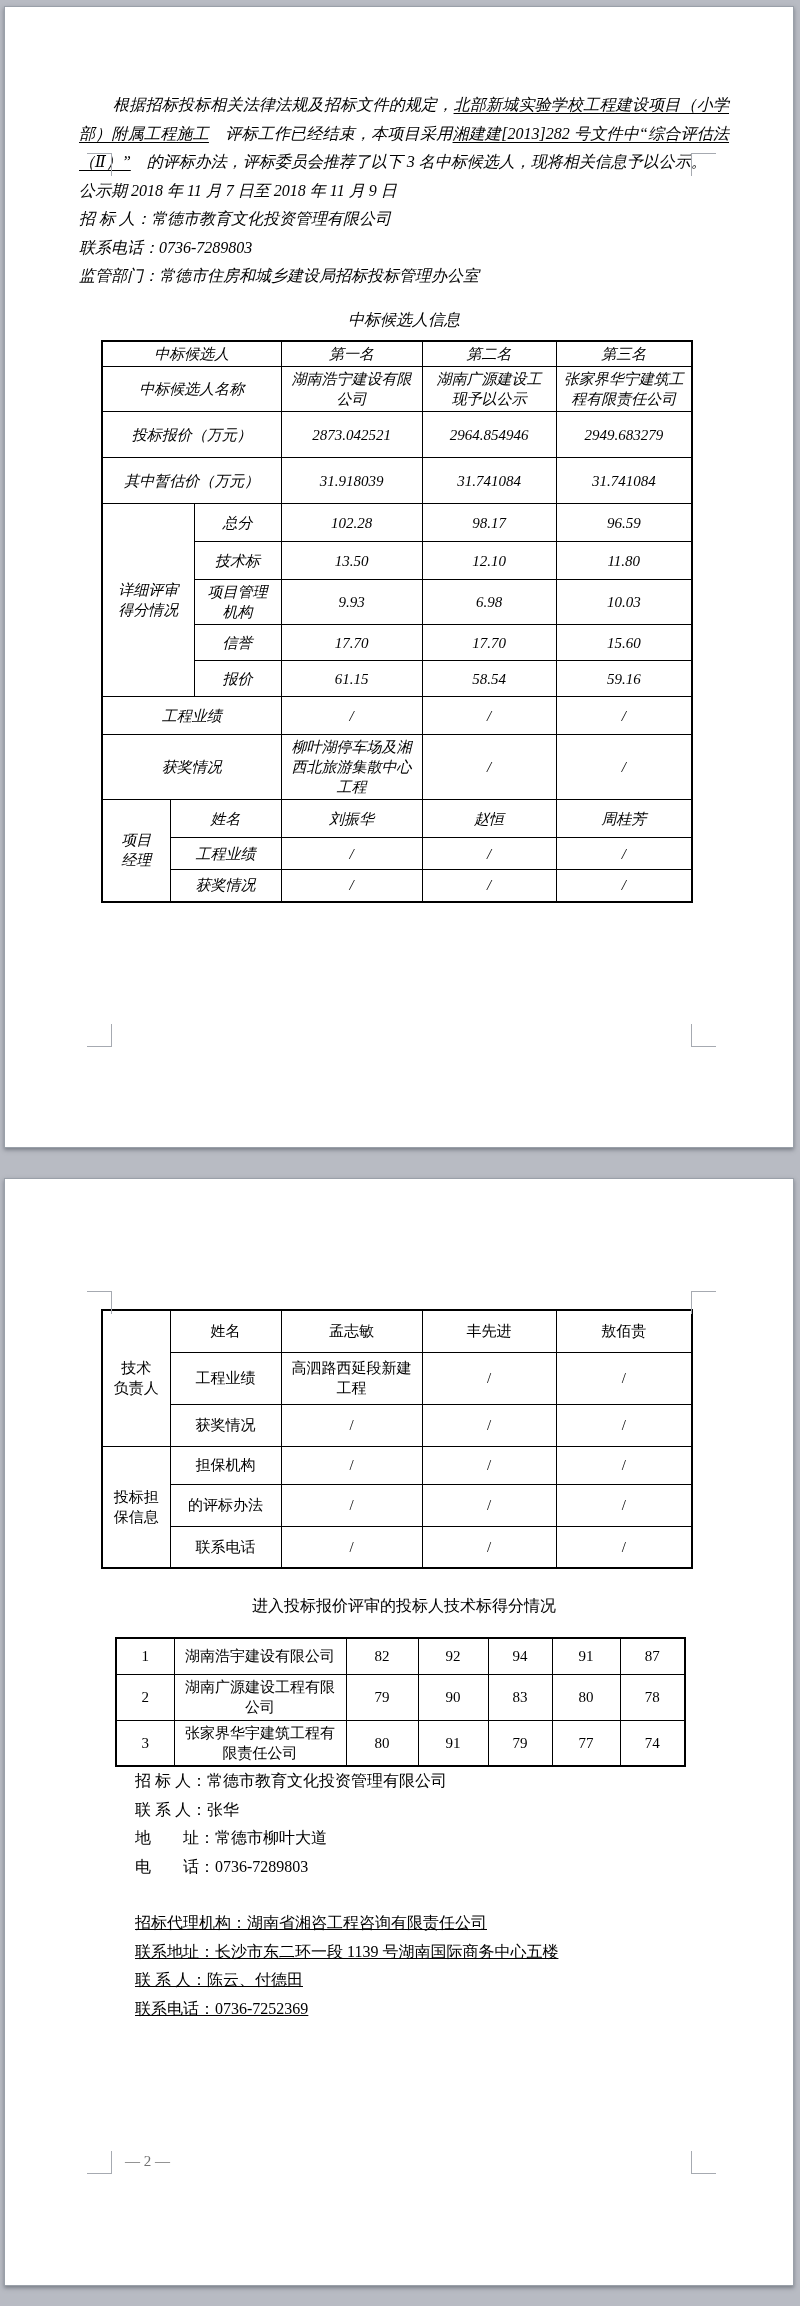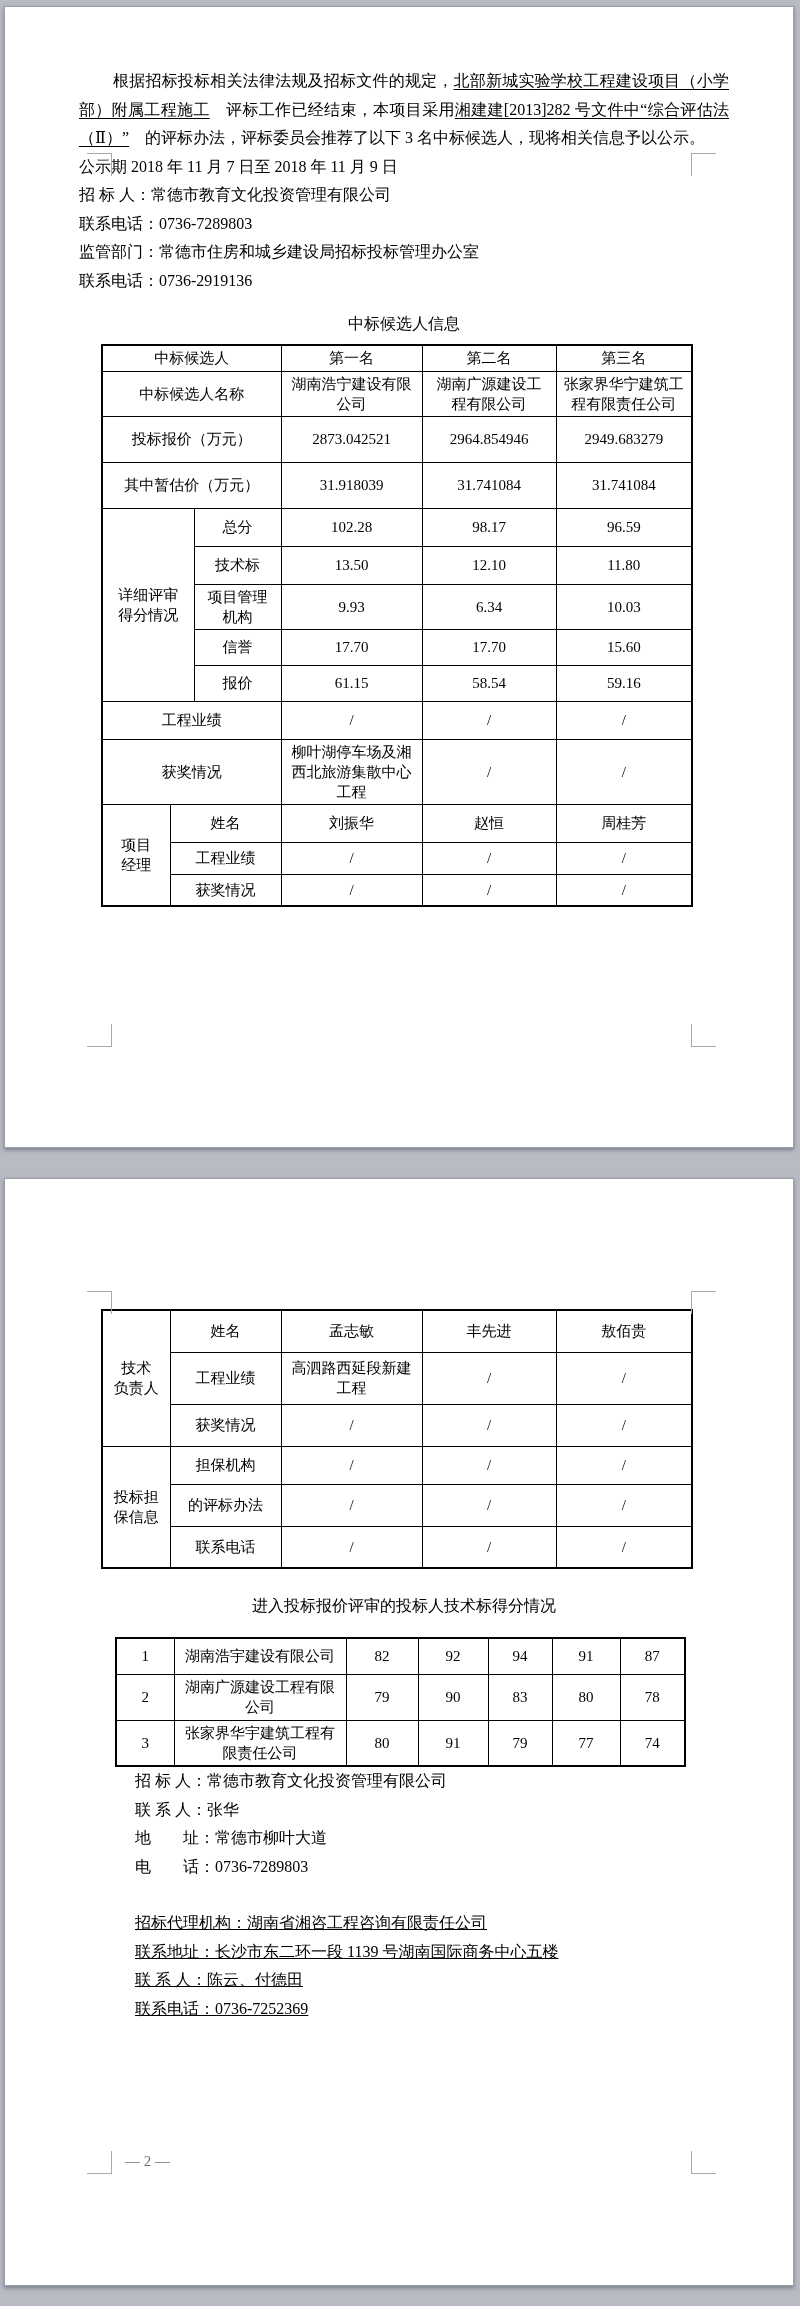--- a/index.html
+++ b/index.html
@@ -15,21 +15,21 @@
     box-shadow:0 2px 4px rgba(60,65,75,.5);
   }
   #page1 { top:6px; height:1142px; }
   #page2 { top:1178px; height:1108px; }
   .content { padding:0 64px 0 74px; }
   .body { font-size:16px; line-height:28.5px; }
   .para { margin:0; text-align:justify; text-indent:34px; }
   .u { text-decoration:underline; text-underline-offset:3px; }
   .center-title { text-align:center; font-size:16px; line-height:30px; }
   #p1-title { margin-top:14px; }
-  #page1 .content { padding-top:60px; }
+  #page1 .content { padding-top:84px;font-style:italic; }
   #page2 .content { padding-top:130px; }
   .doc-table {
     border-collapse:collapse; table-layout:fixed;
     border:2px solid #000; margin-left:22px;
   }
   .doc-table td {
     border:1px solid #000; text-align:center; vertical-align:middle;
     font-size:15px; line-height:20px; padding:2px 3px;
     white-space:pre-line; overflow:hidden;
   }
@@ -60,21 +60,20 @@
   <div class="mark br" style="left:686px;top:1017px;"></div>
 
   <div class="content">
     <p class="body para"><span>根据招标投标相关法律法规及招标文件的规定，</span><span class="u">北部新城实验学校工程建设项目（小学部）附属工程施工</span><span>　评标工作已经结束，本项目采用</span><span class="u">湘建建[2013]282 号文件中“综合评估法（Ⅱ）”</span><span>　的评标办法，评标委员会推荐了以下 3 名中标候选人，现将相关信息予以公示。</span></p>
 
     <div class="body">
       <div>公示期 2018 年 11 月 7 日至 2018 年 11 月 9 日</div>
       <div>招 标 人：常德市教育文化投资管理有限公司</div>
       <div>联系电话：0736-7289803</div>
       <div>监管部门：常德市住房和城乡建设局招标投标管理办公室</div>
-      <div>联系电话：0736-2919136</div>
     </div>
 
     <div class="center-title" id="p1-title">中标候选人信息</div>
 
     <table class="doc-table" id="candidates-table">
       <colgroup>
         <col style="width:68px">
           <col style="width:24px">
           <col style="width:87px">
         <col style="width:141px">
@@ -86,21 +85,21 @@
         <td colspan="3">中标候选人</td>
         <td>第一名</td>
         <td>第二名</td>
         <td>第三名</td>
       </tr>
       <tr style="height:44px">
         <td colspan="3">中标候选人名称</td>
         <td>湖南浩宁建设有限
 公司</td>
         <td>湖南广源建设工
-程有限公司</td>
+现予以公示</td>
         <td>张家界华宁建筑工
 程有限责任公司</td>
       </tr>
       <tr style="height:46px">
         <td colspan="3">投标报价（万元）</td>
         <td>2873.042521</td>
         <td>2964.854946</td>
         <td>2949.683279</td>
       </tr>
       <tr style="height:46px">
@@ -120,21 +119,21 @@
       <tr style="height:38px">
         <td>技术标</td>
         <td>13.50</td>
         <td>12.10</td>
         <td>11.80</td>
       </tr>
       <tr style="height:44px">
         <td>项目管理
 机构</td>
         <td>9.93</td>
-        <td>6.34</td>
+        <td>6.98</td>
         <td>10.03</td>
       </tr>
       <tr style="height:36px">
         <td>信誉</td>
         <td>17.70</td>
         <td>17.70</td>
         <td>15.60</td>
       </tr>
       <tr style="height:36px">
         <td>报价</td>

